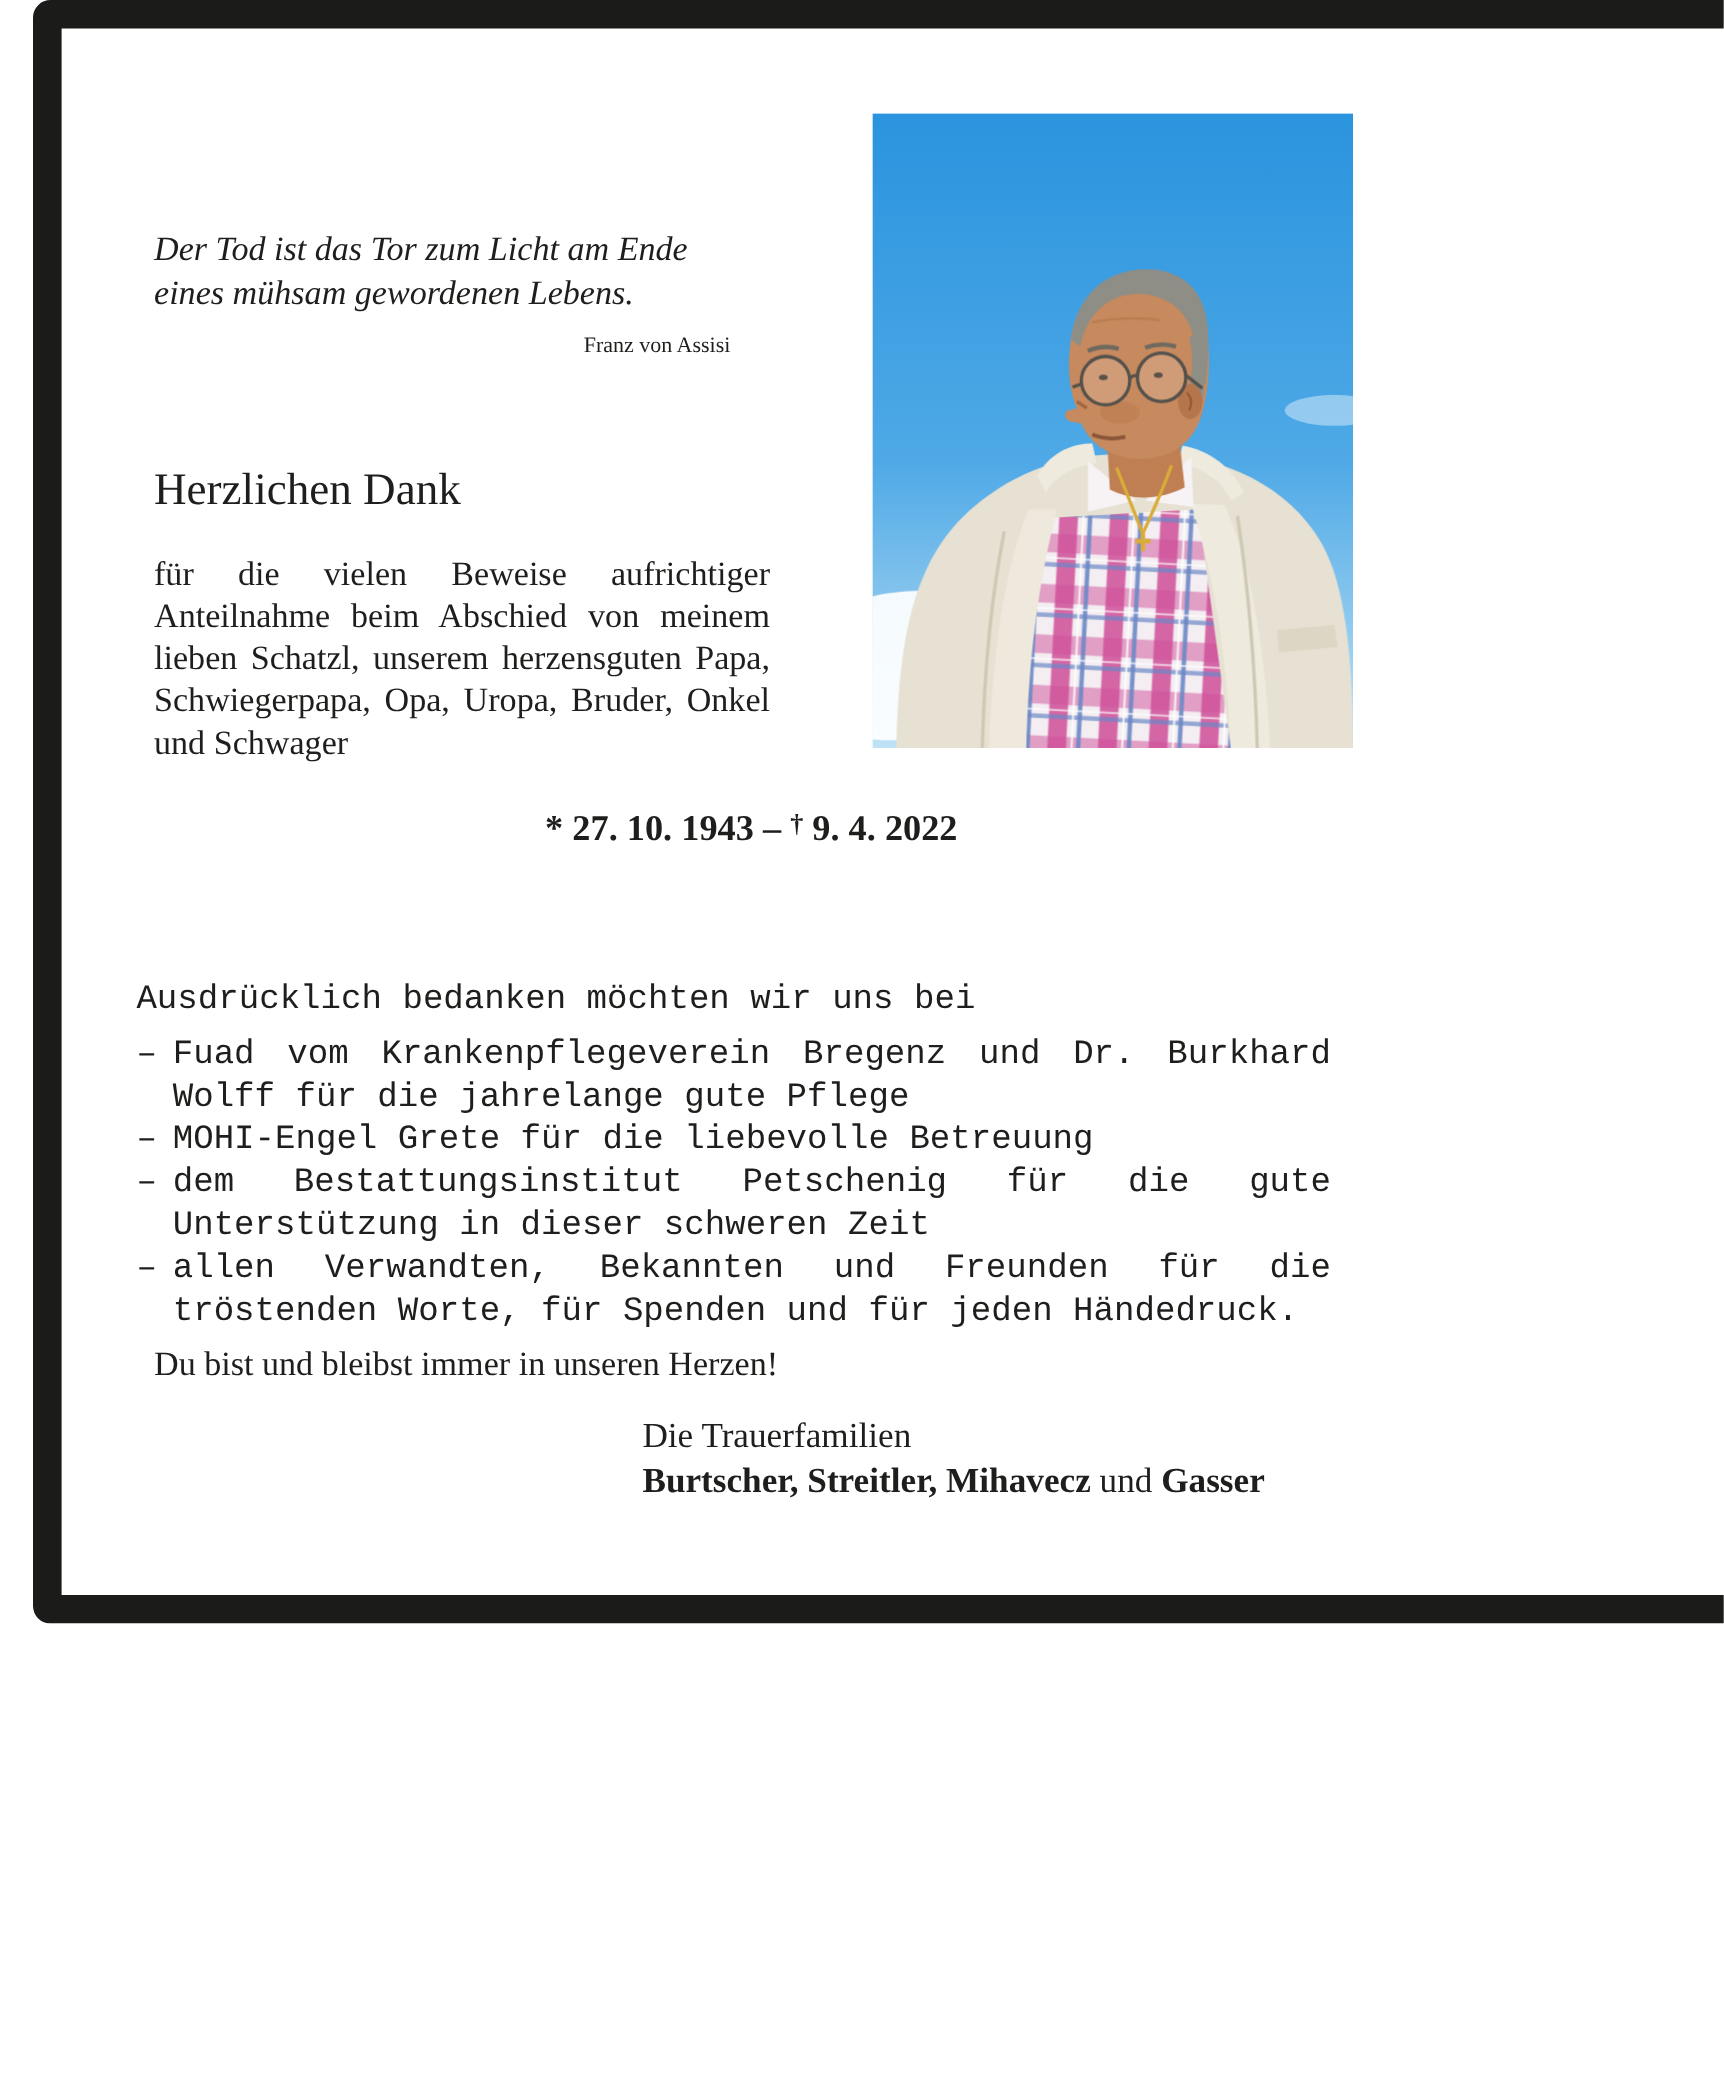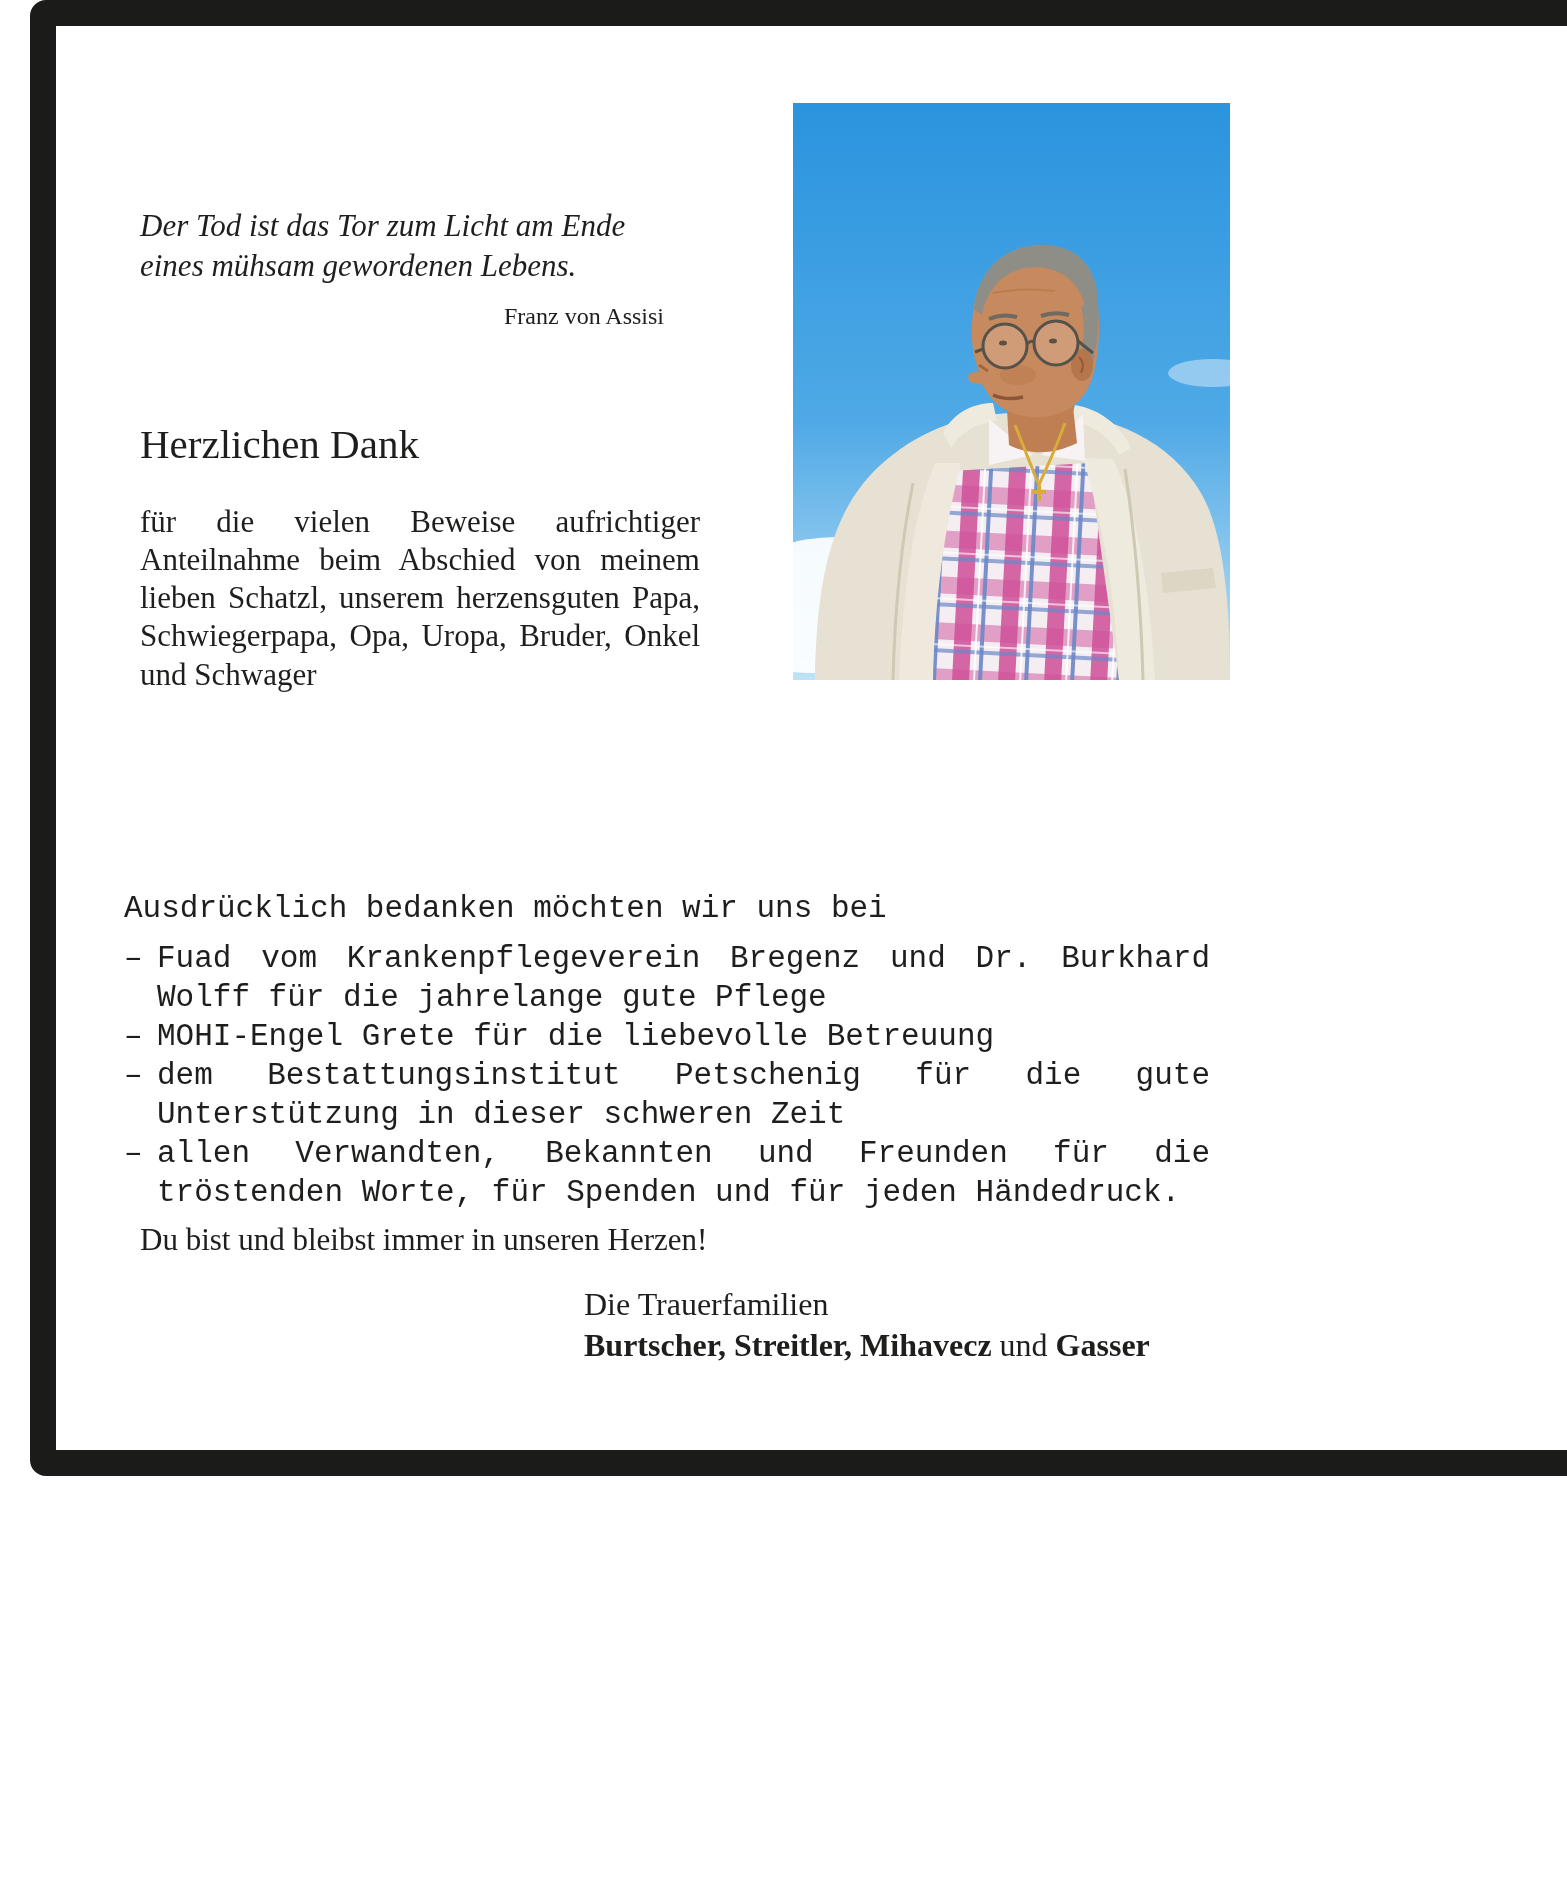--- a/index.html
+++ b/index.html
@@ -35,21 +35,21 @@
     position: absolute;
     left: 84px;
     top: 180px;
     width: 524px;
     font-style: italic;
     font-size: 31px;
     line-height: 1.3;
   }
   .quote-attribution {
     font-style: normal;
-    font-size: 24px;
+    font-size: 20px;
     text-align: right;
     margin-top: 14px;
   }
 
   .heading {
     position: absolute;
     left: 84px;
     top: 394px;
     font-size: 41px;
     font-weight: 400;
@@ -236,20 +236,25 @@
     <div>Der Tod ist das Tor zum Licht am Ende</div>
     <div>eines mühsam gewordenen Lebens.</div>
     <div class="quote-attribution">Franz von Assisi</div>
   </div>
 
   <h1 class="heading">Herzlichen Dank</h1>
 
   <p class="intro-para" lang="de">für die vielen Beweise aufrichtiger Anteilnahme beim Abschied von meinem lieben Schatzl, unserem herzensguten Papa, Schwiegerpapa, Opa, Uropa, Bruder, Onkel und Schwager</p>
 
   <div class="name-block">
+    <div class="dates">
+      <span>* 27. 10. 1943 –</span>
+      <span class="dagger">†</span>
+      <span>9. 4. 2022</span>
+    </div>
   </div>
 
   <div class="ack">
     <p class="ack-intro">Ausdrücklich bedanken möchten wir uns bei</p>
     <div class="ack-list">
       <div class="ack-item">
         <span class="dash">–</span>
         <span class="txt" lang="de">Fuad vom Krankenpflegeverein Bregenz und Dr. Burkhard Wolff für die jahrelange gute Pflege</span>
       </div>
       <div class="ack-item">

